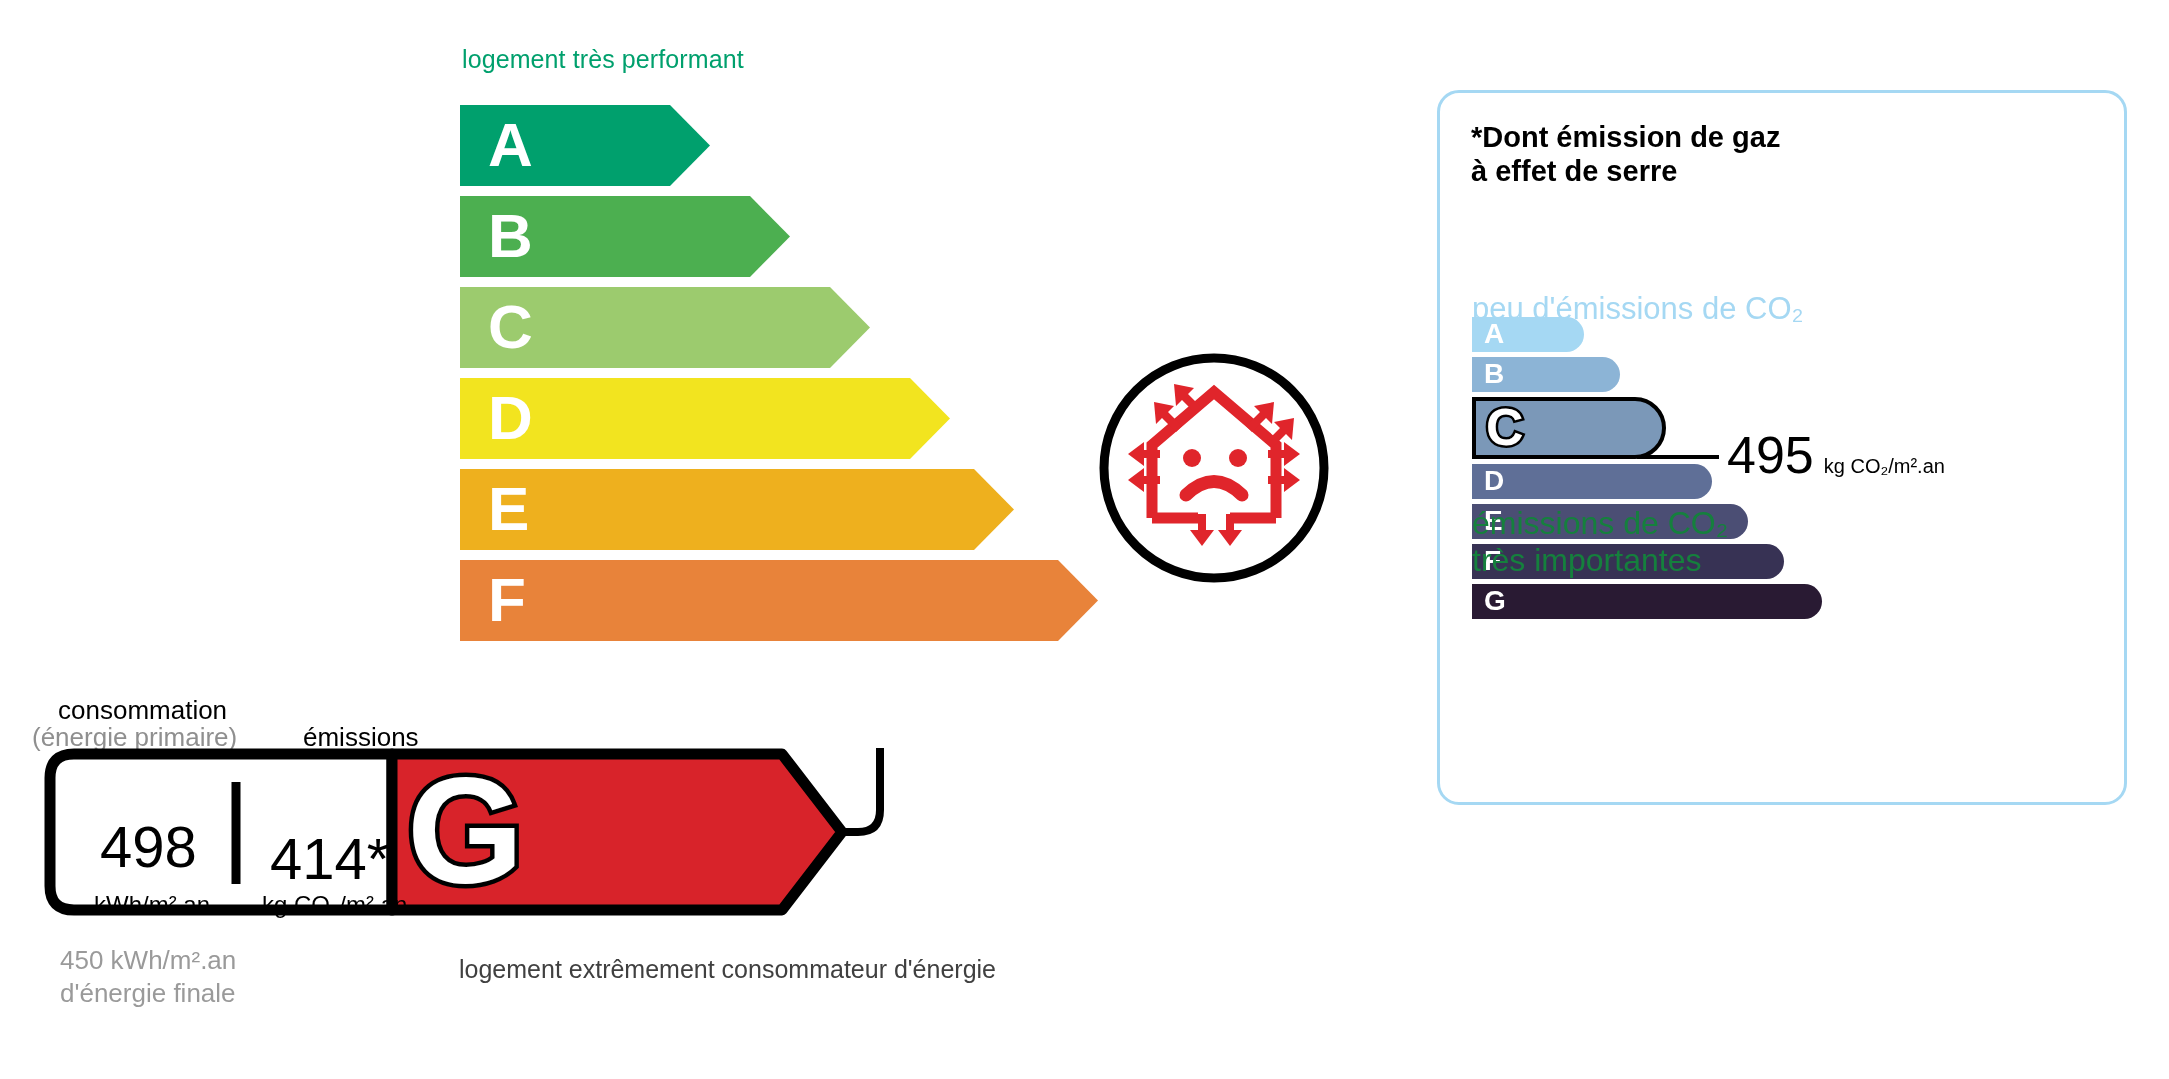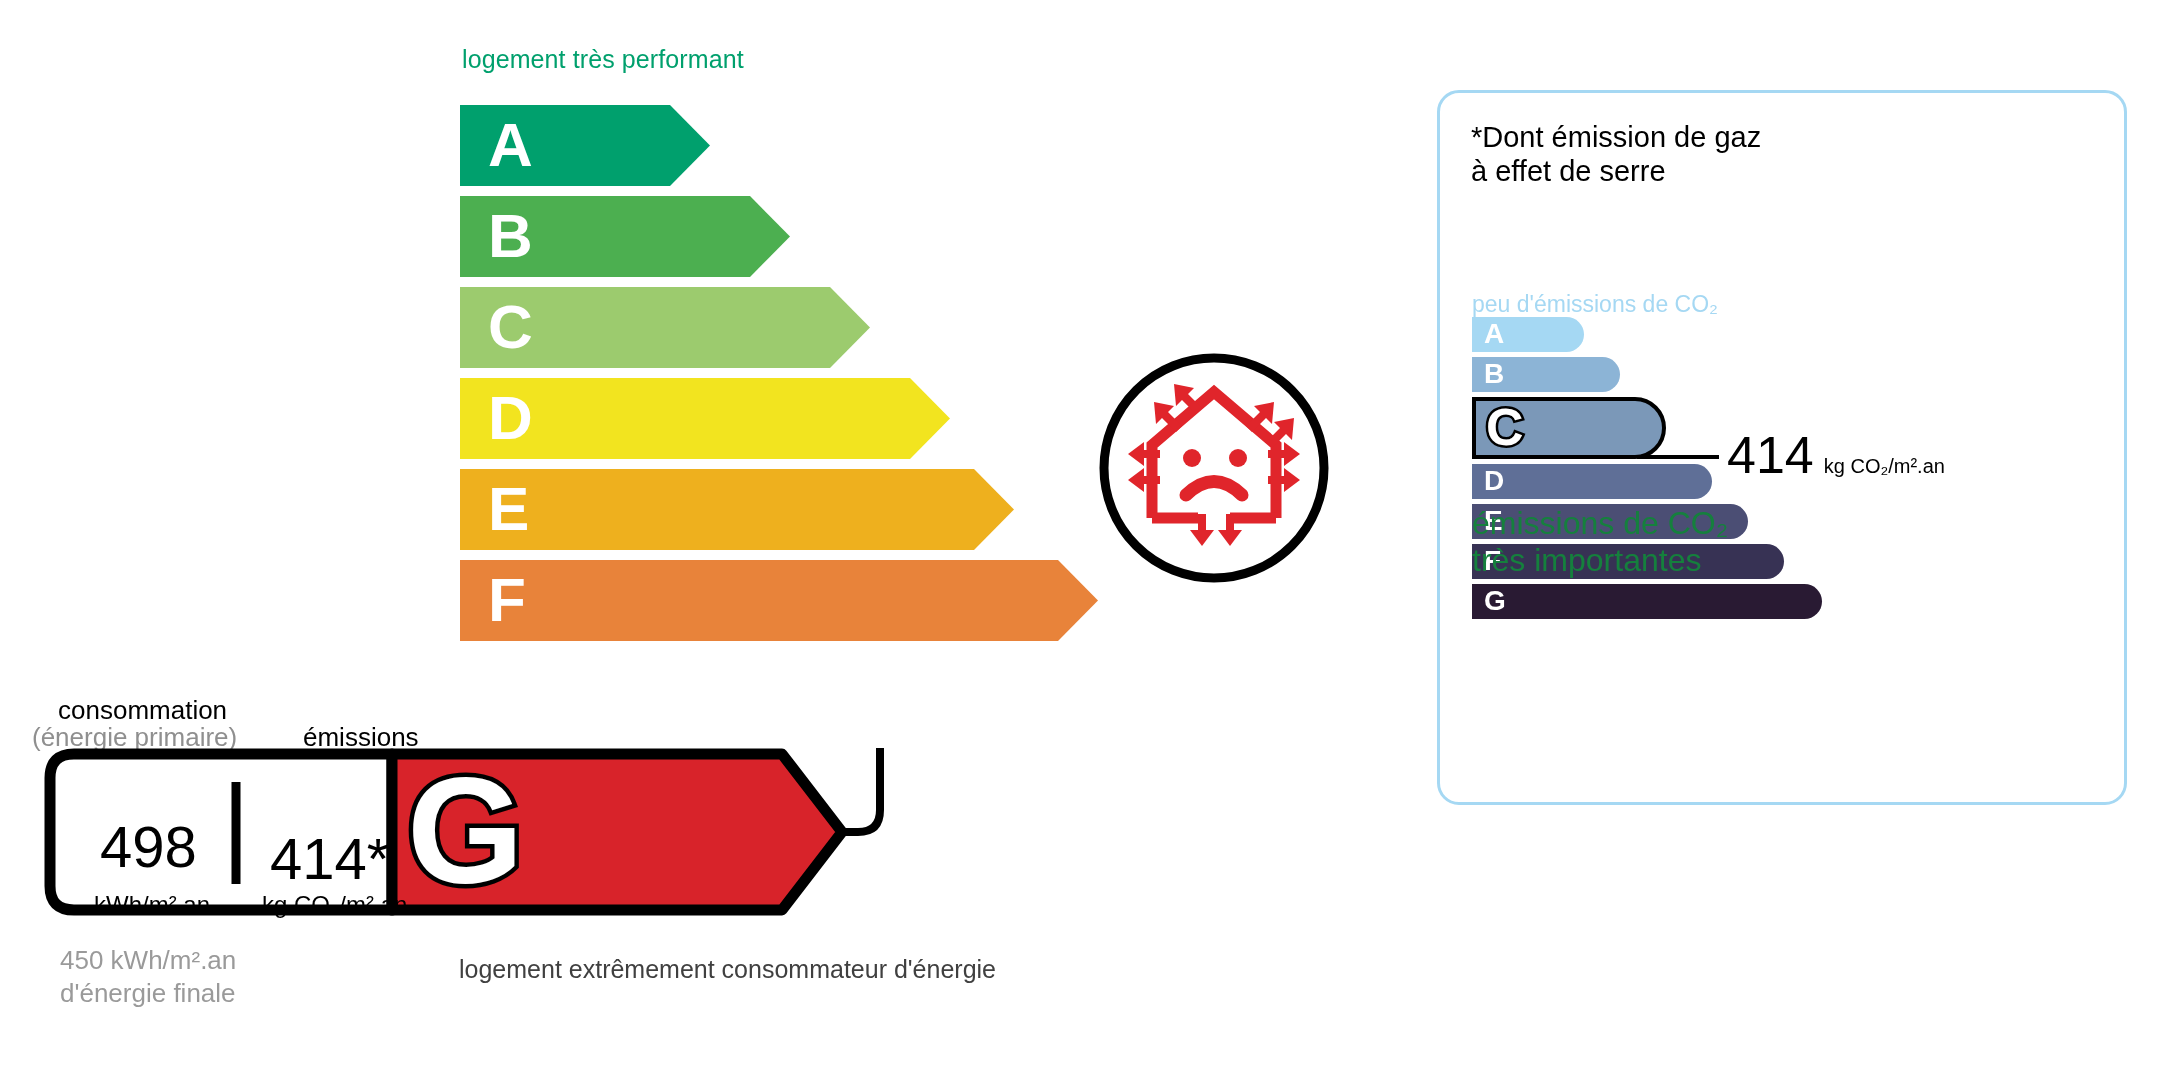--- a/index.html
+++ b/index.html
@@ -184,31 +184,31 @@
     border-radius: 22px;
     box-sizing: border-box;
     background: #ffffff;
   }
 
   #co2-title {
     position: absolute;
     left: 31px;
     top: 27px;
     font-size: 29px;
-    font-weight: normal;
+    font-weight: bold;
     color: #000;
     line-height: 1.18;
     white-space: pre-line;
   }
 
   #co2-top-caption {
     position: absolute;
     left: 32px;
     top: 198px;
-    font-size: 23px;
+    font-size: 31px;
     color: #a5d8f3;
     white-space: nowrap;
   }
 
   #co2-scale {
     position: absolute;
     left: 32px;
     top: 224px;
   }
   .co2-row {
@@ -466,20 +466,20 @@
 
     <div class="co2-row">
       <div class="co2-bar" style="width:350px;background:#291a33;"></div>
       <span class="co2-letter">G</span>
     </div>
 
   </div>
 
   <div id="co2-callout">
     <span class="leader"></span>
-    <span id="co2-callout-value">414</span>
+    <span id="co2-callout-value">495</span>
     <span id="co2-callout-unit">kg CO₂/m².an</span>
   </div>
 
   <div id="co2-bottom-caption">émissions de CO₂
 très importantes</div>
 
 </div>
 
 </body></html>

